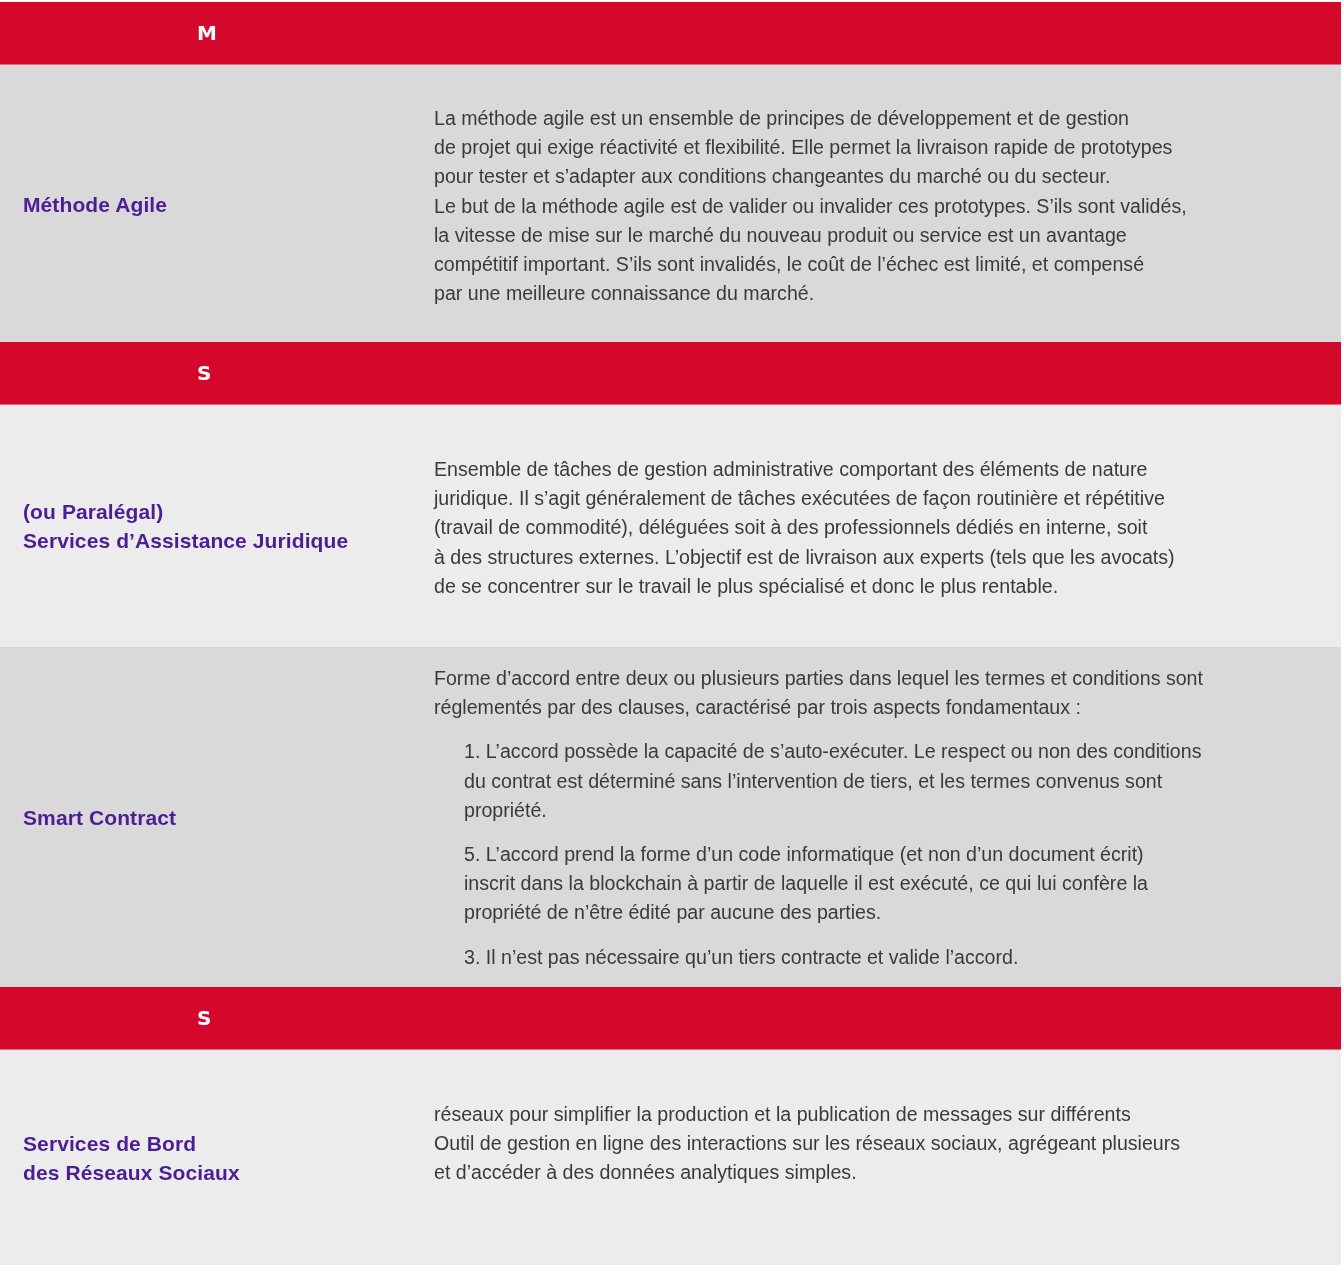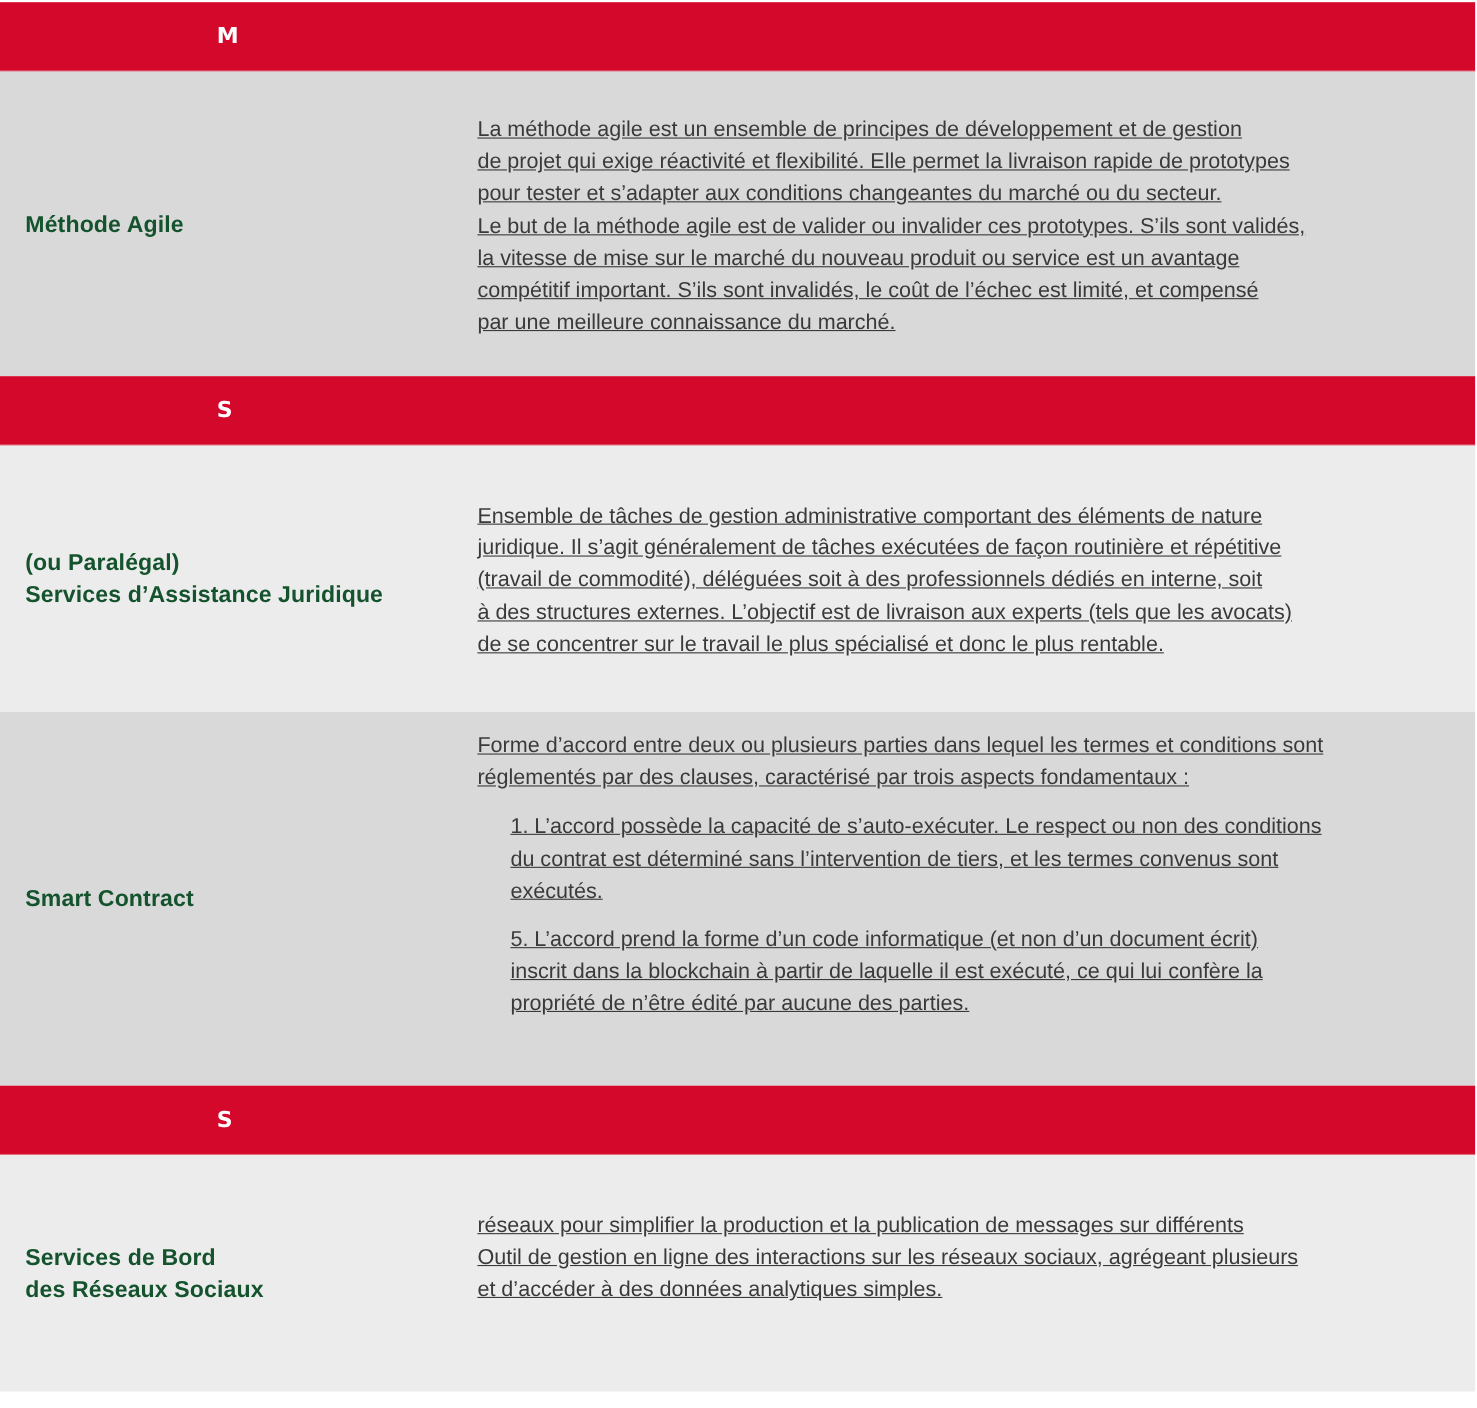--- a/index.html
+++ b/index.html
@@ -16,27 +16,27 @@
     .letter-bar .letter {
       position: absolute; left: 197px; top: 50%; transform: translateY(-52%);
       color: #ffffff; font-size: 20px; font-weight: bold;
       font-family: "DejaVu Sans", sans-serif;
     }
     .entry { position: relative; }
     .entry.dark { background: #d9d9d9; }
     .entry.light { background: #ececec; }
     .entry .term {
       position: absolute; left: 23px; top: 50%; transform: translateY(-50%);
-      font-size: 21px; line-height: 29px; font-weight: bold; color: #14532d;
+      font-size: 21px; line-height: 29px; font-weight: bold; color: #4c1d95;
       width: 380px; letter-spacing: 0.1px;
     }
     .entry .term span { display: block; }
     .entry .definition {
       position: absolute; left: 434px; width: 900px;
-      font-size: 19.6px; line-height: 29.2px; color: #3a3a3a; text-decoration: underline;
+      font-size: 19.6px; line-height: 29.2px; color: #3a3a3a;
     }
     .definition .line { display: block; white-space: nowrap; }
     .definition .list { margin-top: 15px; padding-left: 30px; }
     .definition .list-item { margin-bottom: 15px; }
     .definition .list-item:last-child { margin-bottom: 0; }
   </style>
 </head>
 <body>
 
 <div class="glossary">
@@ -80,26 +80,29 @@
     <div class="term">
       <span>Smart Contract</span>
     </div>
     <div class="definition" style="top:17px">
       <span class="line">Forme d’accord entre deux ou plusieurs parties dans lequel les termes et conditions sont</span>
       <span class="line">réglementés par des clauses, caractérisé par trois aspects fondamentaux :</span>
       <div class="list">
         <div class="list-item">
           <span class="line">1. L’accord possède la capacité de s’auto-exécuter. Le respect ou non des conditions</span>
           <span class="line">du contrat est déterminé sans l’intervention de tiers, et les termes convenus sont</span>
-          <span class="line">exécutés.</span>
+          <span class="line">propriété.</span>
         </div>
         <div class="list-item">
           <span class="line">5. L’accord prend la forme d’un code informatique (et non d’un document écrit)</span>
           <span class="line">inscrit dans la blockchain à partir de laquelle il est exécuté, ce qui lui confère la</span>
           <span class="line">propriété de n’être édité par aucune des parties.</span>
+        </div>
+        <div class="list-item">
+          <span class="line">3. Il n’est pas nécessaire qu’un tiers contracte et valide l’accord.</span>
         </div>
       </div>
     </div>
   </div>
 
   <div class="letter-bar">
     <span class="letter">S</span>
   </div>
   <div class="entry light" style="height:215px">
     <div class="term">

